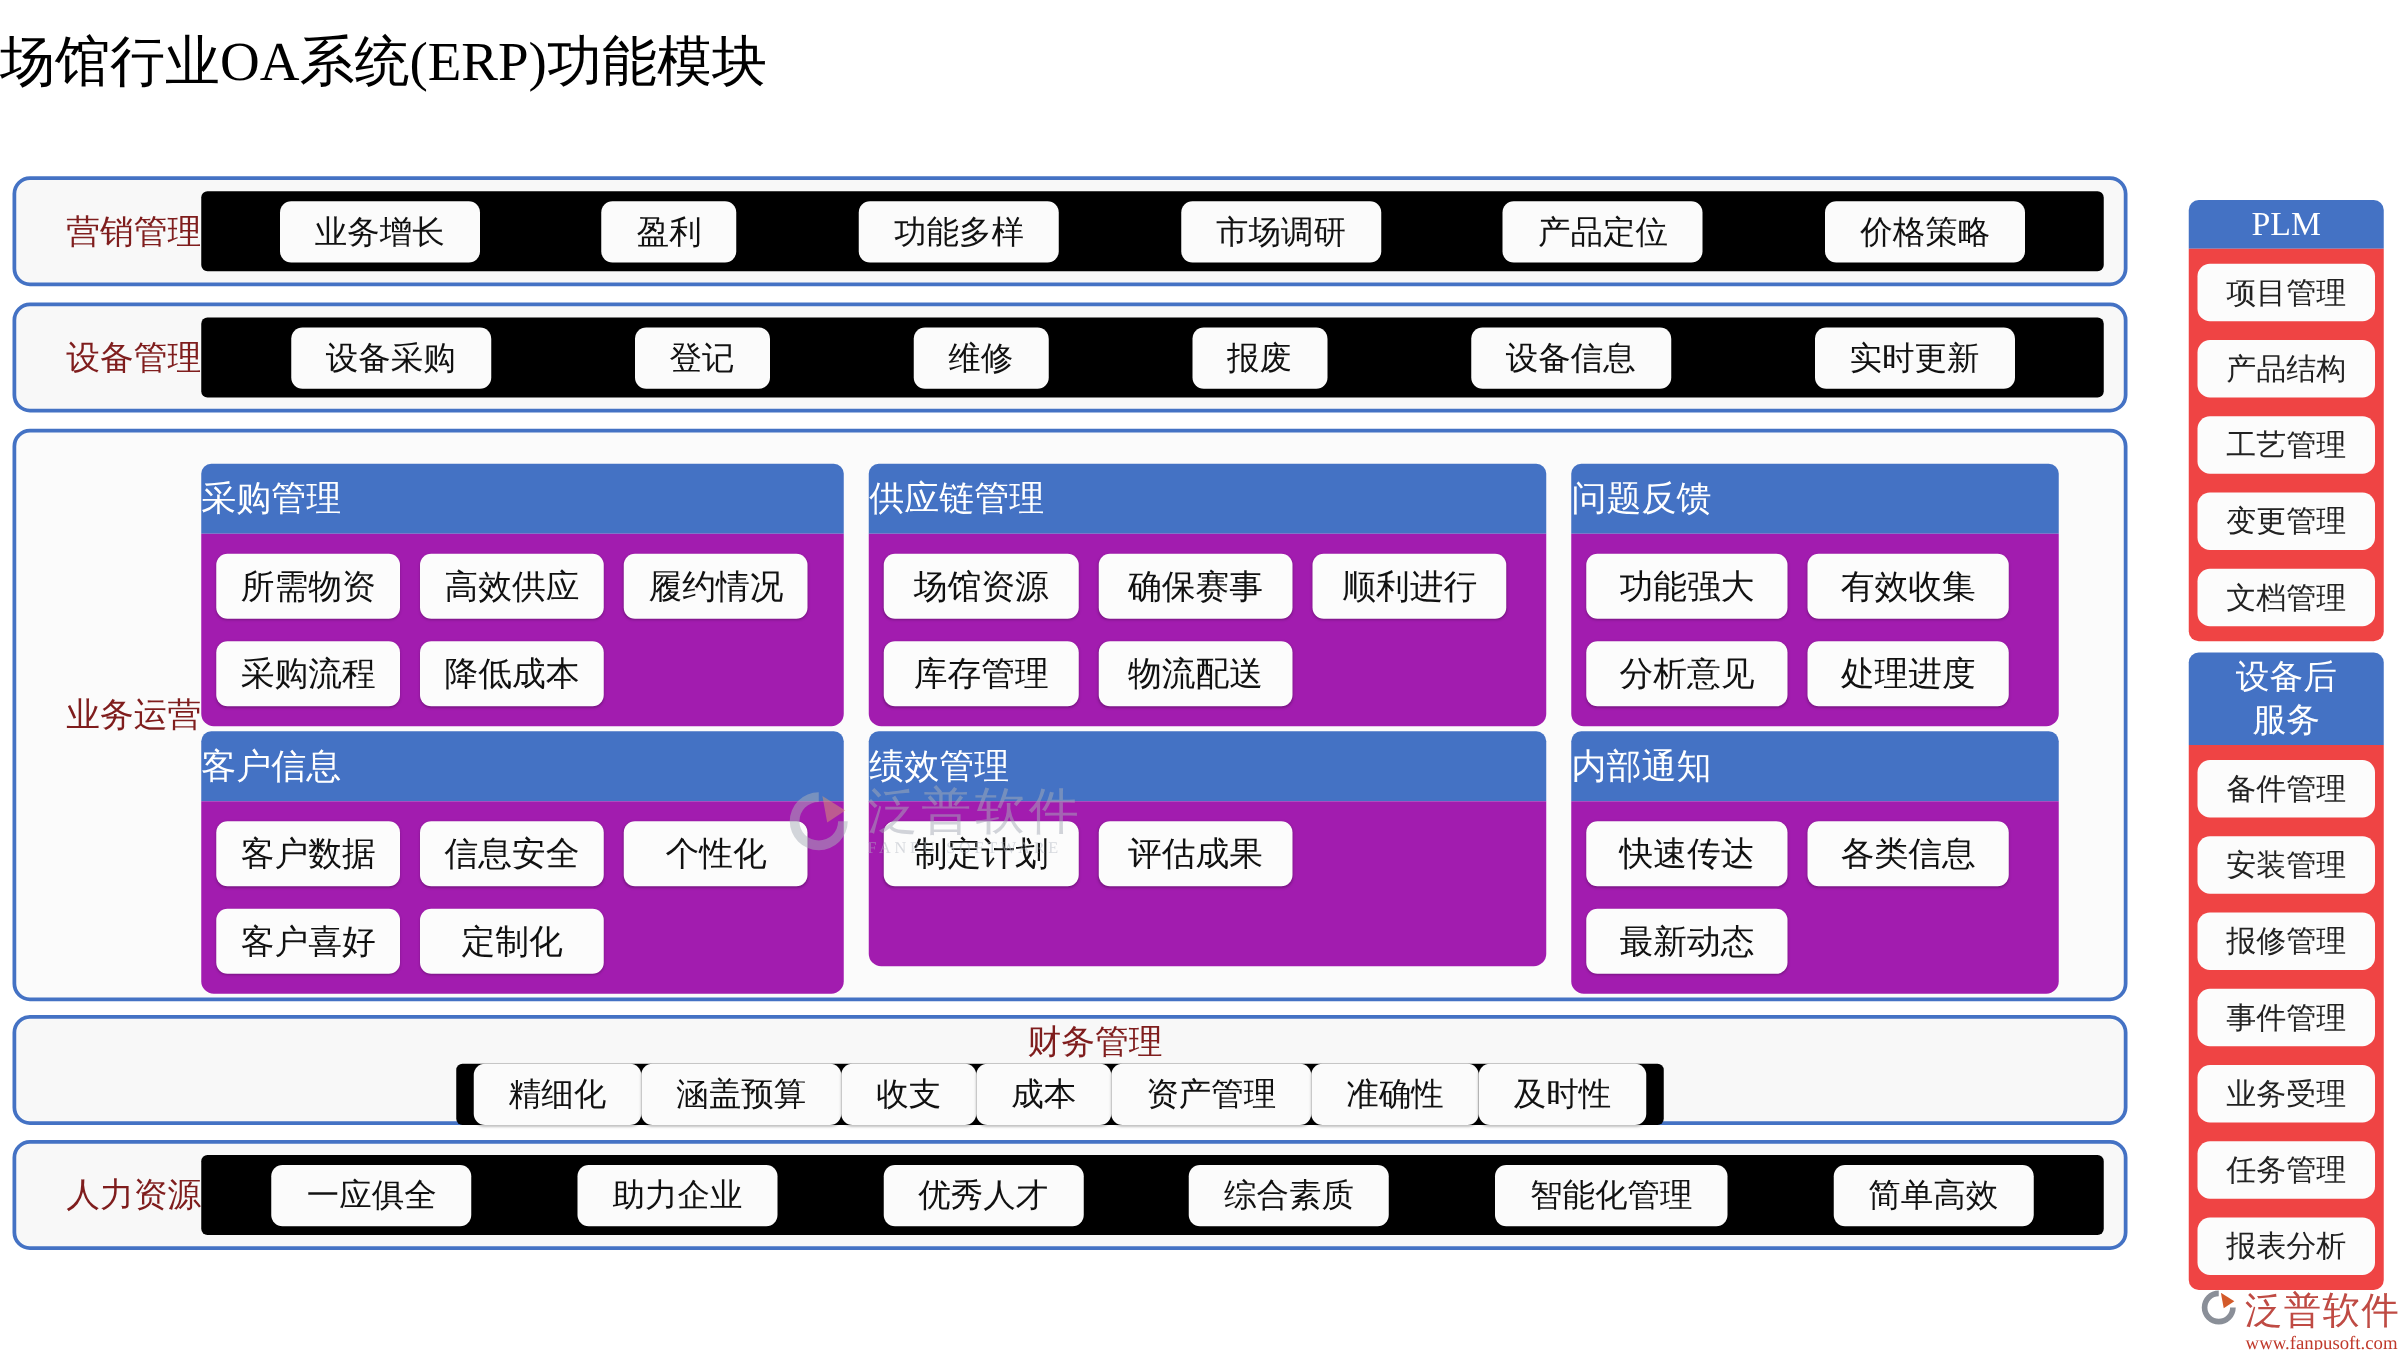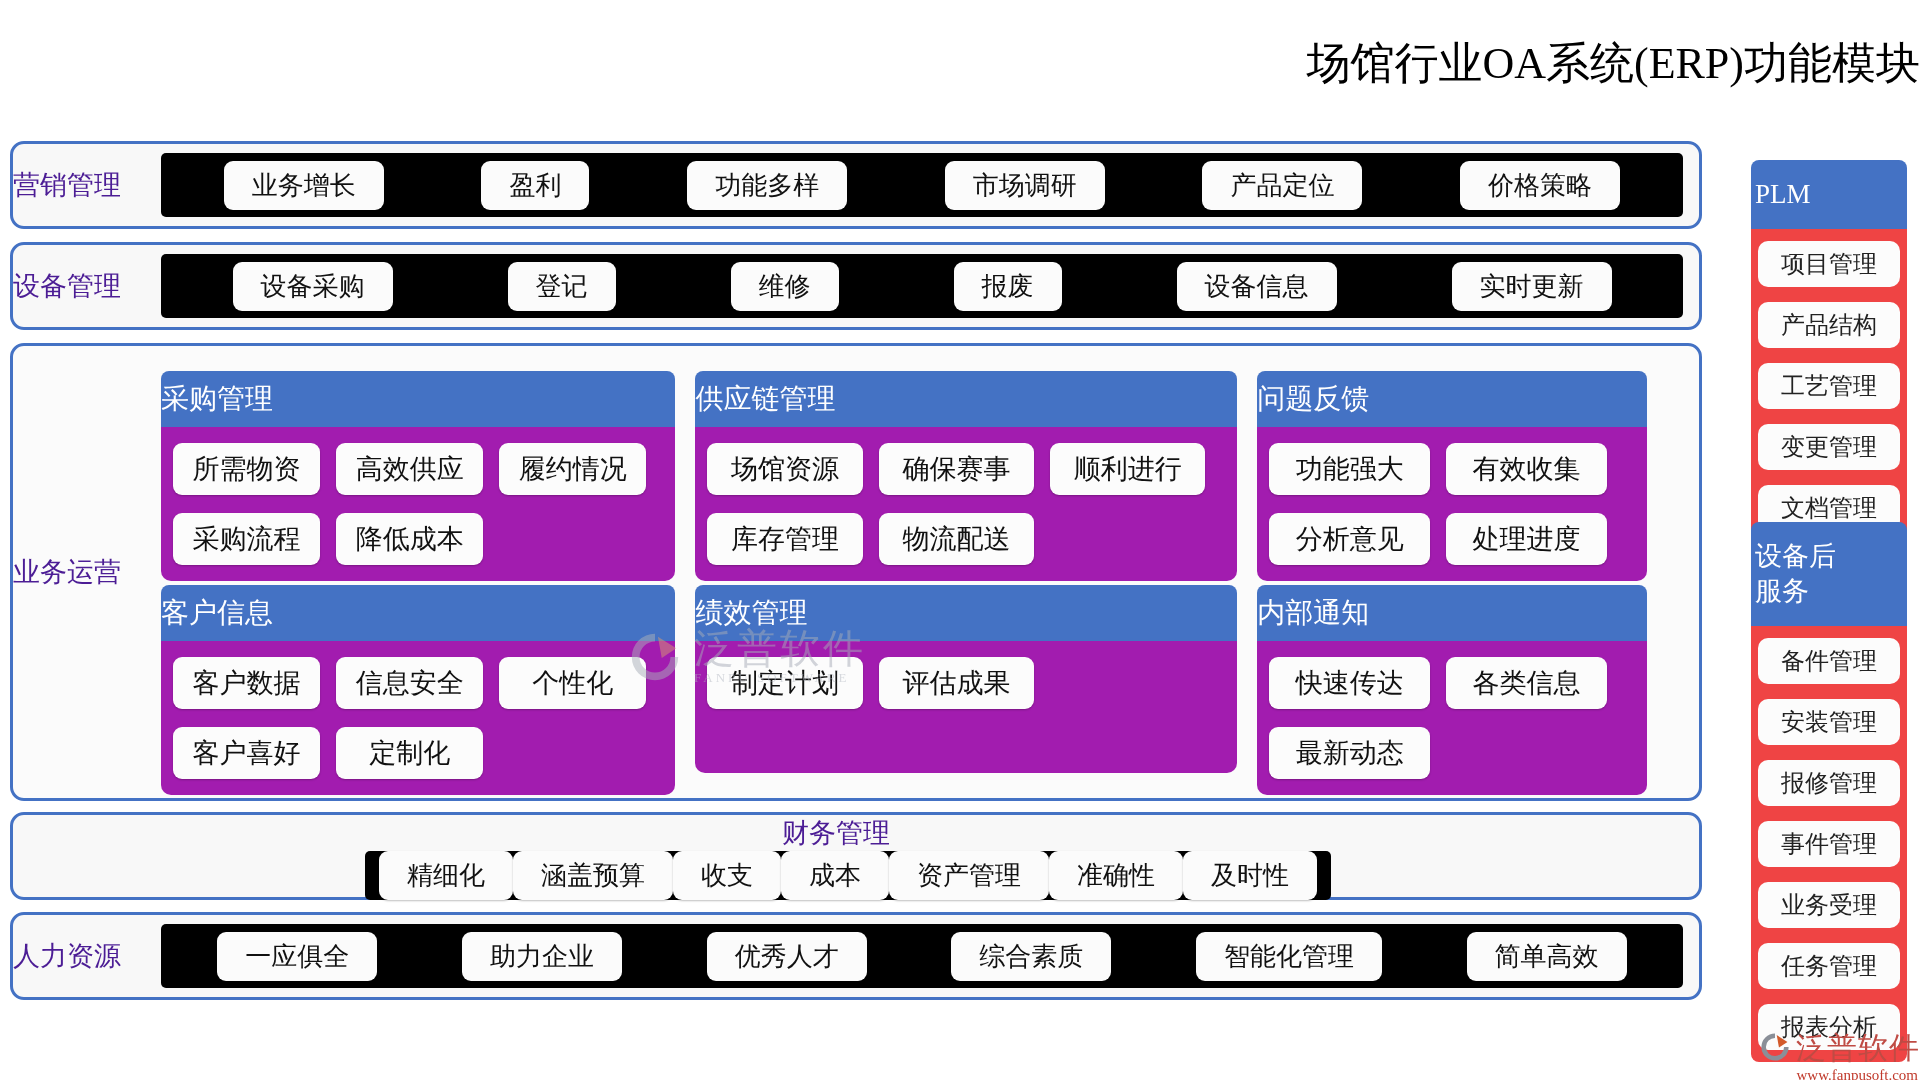--- a/index.html
+++ b/index.html
@@ -1,26 +1,26 @@
 <!DOCTYPE html>
 <html><head>
 <meta charset="utf-8">
 <style>
   html,body{margin:0;padding:0;background:#fff;}
   .canvas{position:relative;width:1920px;height:1080px;background:#ffffff;
           font-family:"Liberation Serif","DejaVu Serif",serif;overflow:hidden;}
 
-  .title{position:absolute;top:34px;left:0;width:100%;text-align:right;
+  .title{position:absolute;top:20px;left:0;width:100%;text-align:left;
          font-size:44px;color:#000;}
 
   
   .row{position:absolute;left:10px;width:1692px;height:88px;box-sizing:border-box;
        border:3px solid #4472C4;border-radius:14px;background:#f8f8f8;
        display:flex;align-items:center;}
-  .row-label{width:148px;flex:none;text-align:left;font-size:27px;color:#4c1d95;}
+  .row-label{width:148px;flex:none;text-align:right;font-size:27px;color:#7f1d1d;}
   .band{flex:1;margin-right:16px;background:#000000;border-radius:5px;height:64px;
         display:flex;align-items:center;justify-content:space-around;padding:0 14px;}
   .chip{background:#FBFBFB;border-radius:9px;padding:7px 28px;font-size:26px;color:#111;
         box-shadow:0 1px 2px rgba(0,0,0,.25);white-space:nowrap;}
 
   #row-marketing{top:141px;}
   #row-equipment{top:242px;}
   #row-finance{top:812px;flex-direction:column;}
   #row-hr{top:912px;}
 
@@ -34,22 +34,22 @@
   .group-header{background:#4472C4;color:#fff;text-align:left;font-size:28px;
                 padding:9px 0;border-radius:8px 8px 0 0;}
   .group-body{flex:1;background:#a21caf;border-radius:0 0 10px 10px;padding:16px 12px;
               display:flex;flex-wrap:wrap;align-content:flex-start;gap:18px 16px;}
   .gchip{background:#FCFCFC;border-radius:9px;font-size:27px;color:#111;text-align:center;
          padding:8px 0;width:30%;box-shadow:0 1px 2px rgba(0,0,0,.25);white-space:nowrap;}
   .wide .gchip{width:44%;}
 
   
   .panel{position:absolute;left:1751px;width:156px;display:flex;flex-direction:column;}
-  .panel-header{background:#4472C4;color:#fff;font-size:27px;line-height:1.3;
-                padding:17px 4px;border-radius:8px 8px 0 0;white-space:pre-line;}
+  .panel-header{background:#4472C4;color:#fff;text-align:center;font-size:27px;line-height:1.3;
+                padding:2px 4px;border-radius:8px 8px 0 0;white-space:pre-line;}
   .panel-body{background:#ef4444;border-radius:0 0 8px 8px;padding:12px 7px;
               display:flex;flex-direction:column;gap:15px;}
   .pchip{background:#FCFCFC;border-radius:10px;text-align:center;font-size:24px;color:#222;
          padding:7px 0;white-space:nowrap;}
   #panel-plm{top:160px;}
   #panel-after-sales{top:522px;}
 
   
   .watermark{position:absolute;left:626px;top:628px;display:flex;align-items:flex-start;gap:10px;
              opacity:.5;pointer-events:none;z-index:6;}

